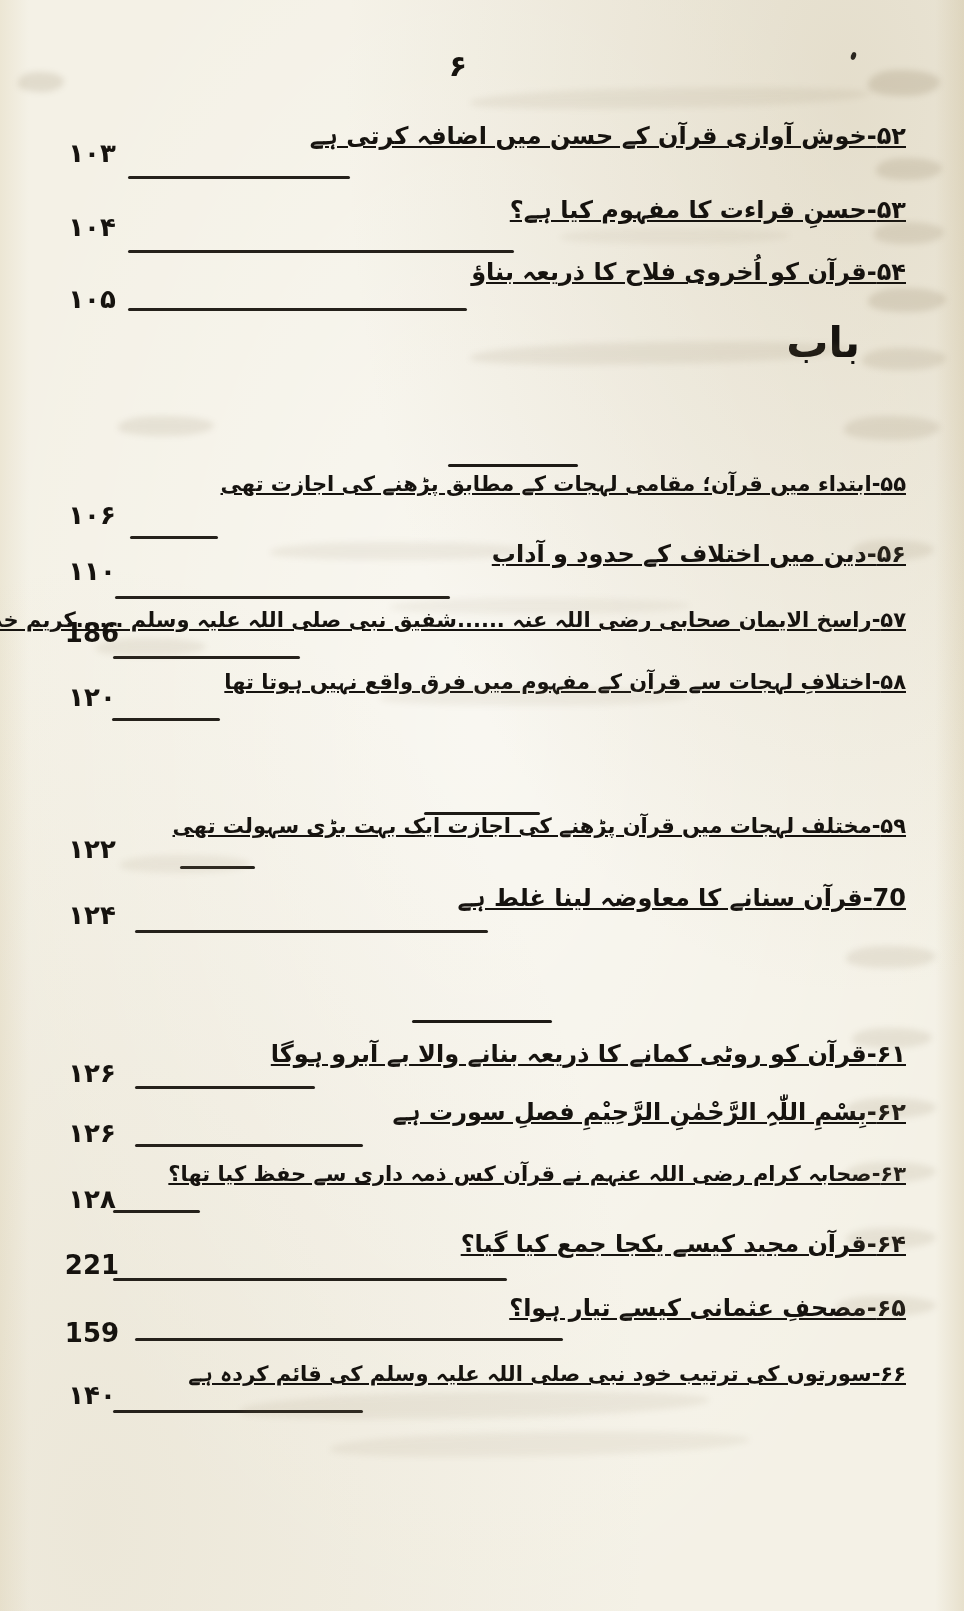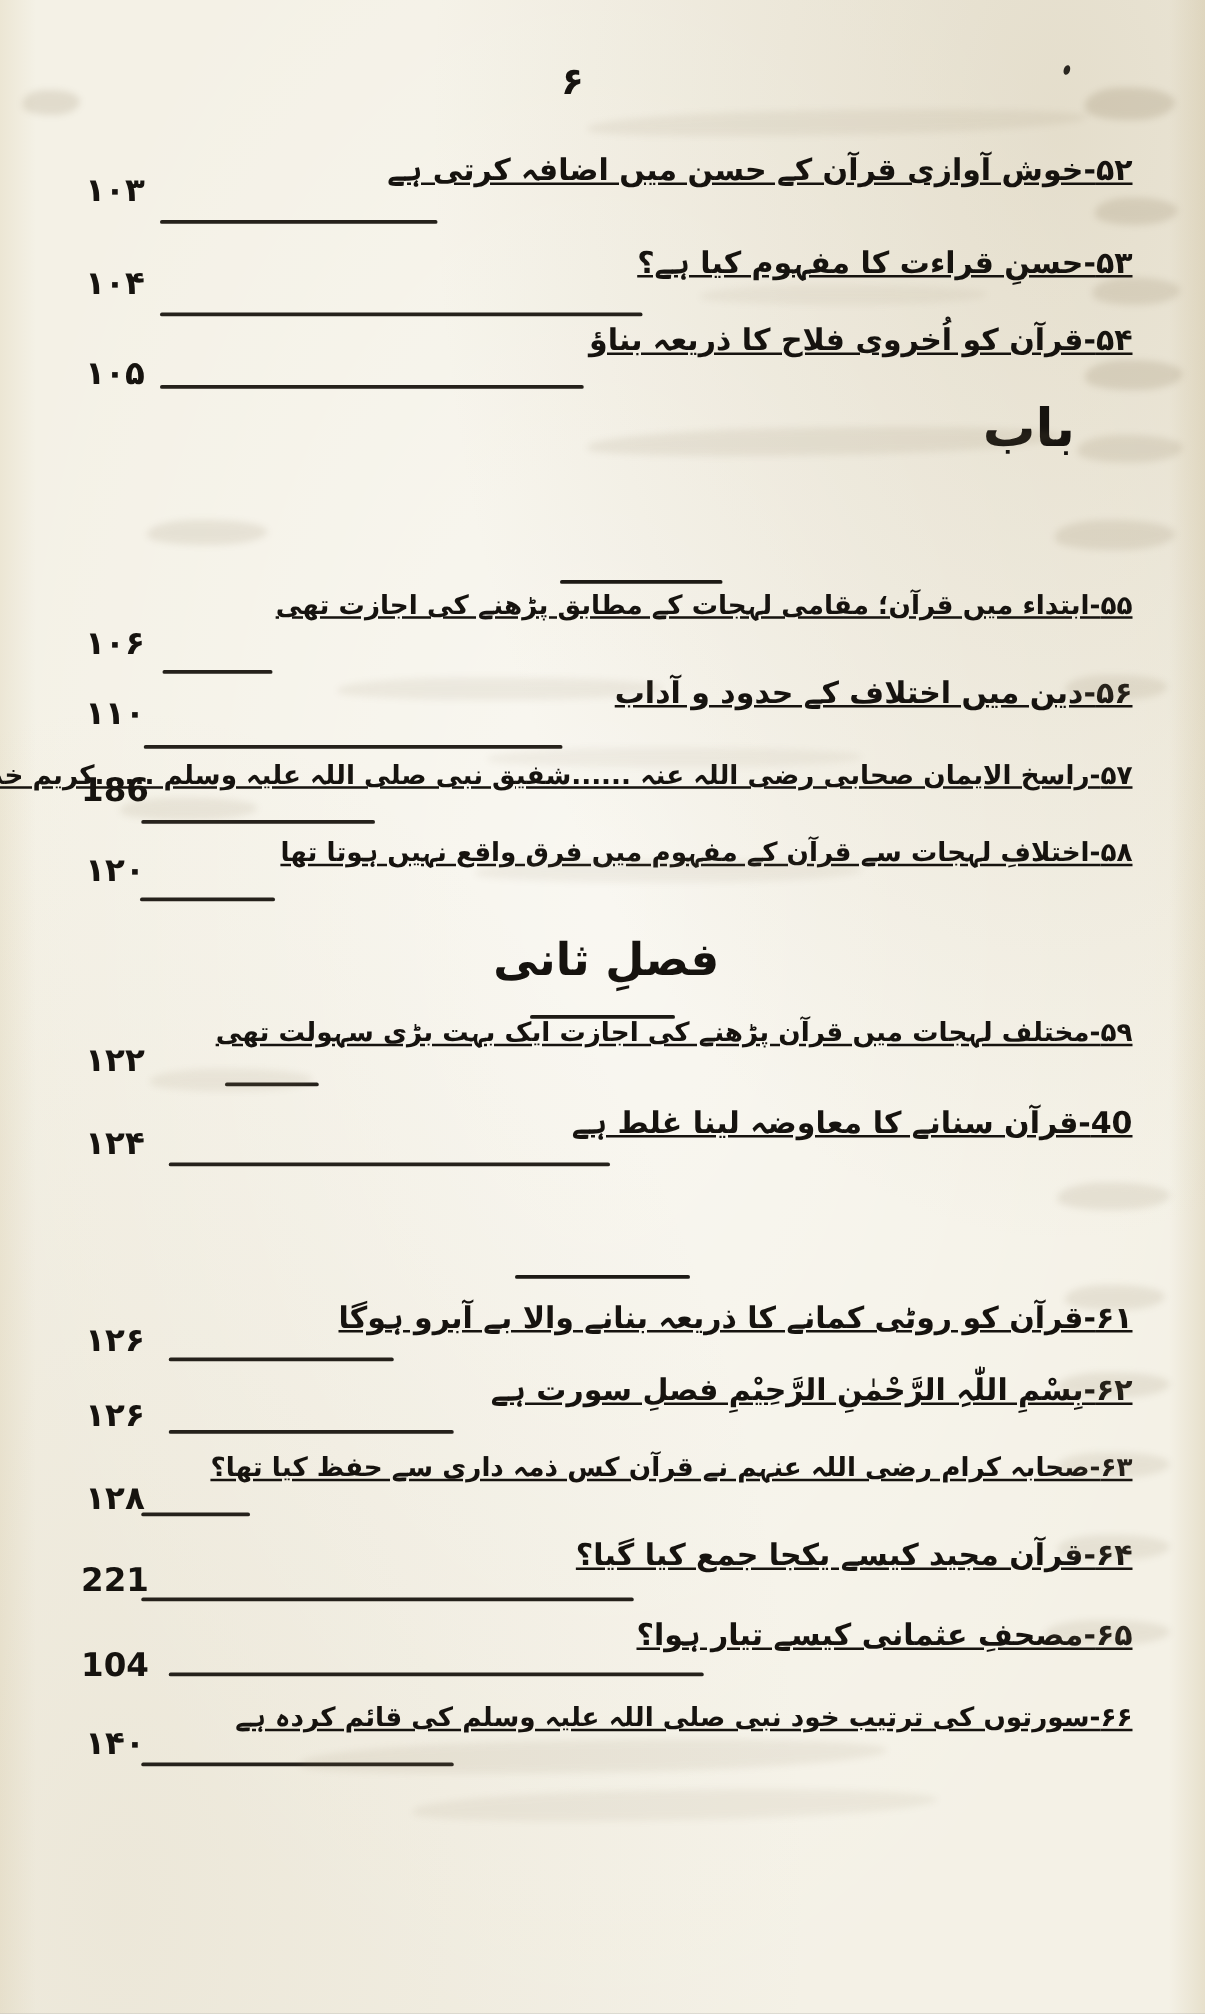--- a/index.html
+++ b/index.html
@@ -104,31 +104,30 @@
     <span class="pnum" style="top:618px">186</span>
     <i class="lead" style="top:656px;left:113px;width:187px"></i>
   </div>
 
   <div>
     <span class="etext sm" style="top:670px">۵۸-اختلافِ لہجات سے قرآن کے مفہوم میں فرق واقع نہیں ہوتا تھا</span>
     <span class="pnum" style="top:682px">۱۲۰</span>
     <i class="lead" style="top:718px;left:112px;width:108px"></i>
   </div>
 
-  <div class="fasl" style="top:748px;left:365px">فصلِ ثانی</div>
   <i class="rule" style="top:812px;left:424px;width:116px"></i>
 
   <div>
     <span class="etext sm" style="top:814px">۵۹-مختلف لہجات میں قرآن پڑھنے کی اجازت ایک بہت بڑی سہولت تھی</span>
     <span class="pnum" style="top:834px">۱۲۲</span>
     <i class="lead" style="top:866px;left:180px;width:75px"></i>
   </div>
 
   <div>
-    <span class="etext" style="top:884px">40-قرآن سنانے کا معاوضہ لینا غلط ہے</span>
+    <span class="etext" style="top:884px">70-قرآن سنانے کا معاوضہ لینا غلط ہے</span>
     <span class="pnum" style="top:900px">۱۲۴</span>
     <i class="lead" style="top:930px;left:135px;width:353px"></i>
   </div>
 
   <i class="rule" style="top:1020px;left:412px;width:140px"></i>
 
   <div>
     <span class="etext" style="top:1040px">۶۱-قرآن کو روٹی کمانے کا ذریعہ بنانے والا بے آبرو ہوگا</span>
     <span class="pnum" style="top:1058px">۱۲۶</span>
     <i class="lead" style="top:1086px;left:135px;width:180px"></i>
@@ -147,21 +146,21 @@
   </div>
 
   <div>
     <span class="etext" style="top:1230px">۶۴-قرآن مجید کیسے یکجا جمع کیا گیا؟</span>
     <span class="pnum" style="top:1250px">221</span>
     <i class="lead" style="top:1278px;left:113px;width:394px"></i>
   </div>
 
   <div>
     <span class="etext" style="top:1294px">۶۵-مصحفِ عثمانی کیسے تیار ہوا؟</span>
-    <span class="pnum" style="top:1318px">104</span>
+    <span class="pnum" style="top:1318px">159</span>
     <i class="lead" style="top:1338px;left:135px;width:428px"></i>
   </div>
 
   <div>
     <span class="etext sm" style="top:1362px">۶۶-سورتوں کی ترتیب خود نبی صلی اللہ علیہ وسلم کی قائم کردہ ہے</span>
     <span class="pnum" style="top:1380px">۱۴۰</span>
     <i class="lead" style="top:1410px;left:113px;width:250px"></i>
   </div>
 
   <i class="g" style="left:18px;top:72px;width:46px;height:20px;opacity:.18"></i>

